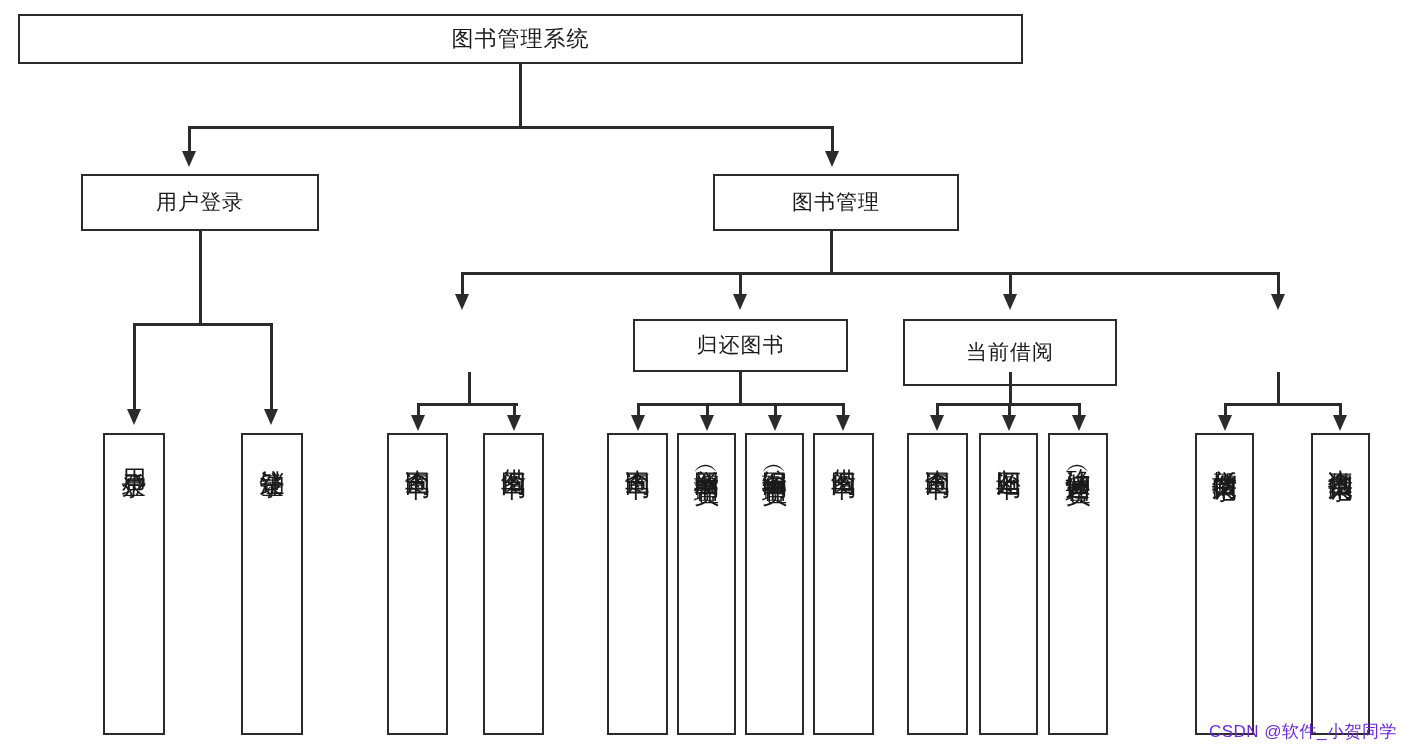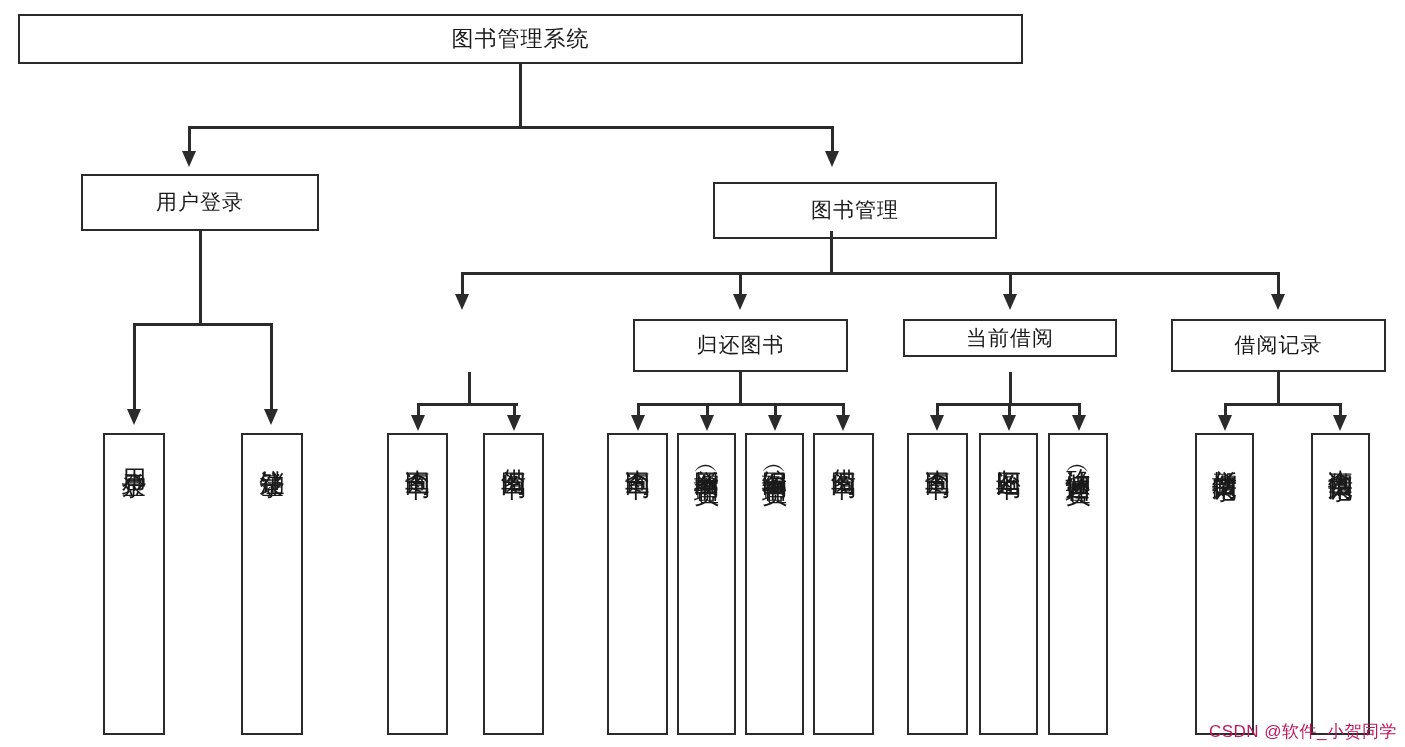--- a/index.html
+++ b/index.html
@@ -65,21 +65,21 @@
     border-left:7px solid transparent;
     border-right:7px solid transparent;
     border-top:16px solid #2b2b2b;
   }
   
   #watermark{
     position:absolute;
     right:8px;
     bottom:4px;
     font-size:17px;
-    color:#be185d;
+    color:#6d28d9;
     letter-spacing:.5px;
     white-space:nowrap;
     user-select:none;
   }
 </style>
 </head>
 <body>
 
 <div id="canvas">
 
@@ -91,21 +91,21 @@
 
   <div class="edge h" style="left:188px; top:126px; width:645px;"></div>
   <div class="edge v" style="left:188px; top:126px; height:27px;"></div>
   <div class="arrow" style="left:182px; top:151px;"></div>
   <div class="edge v" style="left:831px; top:126px; height:27px;"></div>
   <div class="arrow" style="left:825px; top:151px;"></div>
 
   <div class="node horiz" style="left:81px; top:174px; width:238px; height:57px;">
     <span class="label">用户登录</span>
   </div>
-  <div class="node horiz" style="left:713px; top:174px; width:284px; height:57px;margin-top:8px;">
+  <div class="node horiz" style="left:713px; top:174px; width:246px; height:57px;">
     <span class="label">图书管理</span>
   </div>
 
   <div class="edge v" style="left:199px; top:231px; height:94px;"></div>
   <div class="edge h" style="left:133px; top:323px; width:139px;"></div>
   <div class="edge v" style="left:133px; top:323px; height:88px;"></div>
   <div class="arrow" style="left:127px; top:409px;"></div>
   <div class="edge v" style="left:270px; top:323px; height:88px;"></div>
   <div class="arrow" style="left:264px; top:409px;"></div>
 
@@ -116,25 +116,22 @@
   <div class="edge v" style="left:739px; top:272px; height:24px;"></div>
   <div class="arrow" style="left:733px; top:294px;"></div>
   <div class="edge v" style="left:1009px; top:272px; height:24px;"></div>
   <div class="arrow" style="left:1003px; top:294px;"></div>
   <div class="edge v" style="left:1277px; top:272px; height:24px;"></div>
   <div class="arrow" style="left:1271px; top:294px;"></div>
 
   <div class="node horiz" style="left:633px; top:319px; width:215px; height:53px;">
     <span class="label">归还图书</span>
   </div>
-  <div class="node horiz" style="left:903px; top:319px; width:214px; height:38px;">
+  <div class="node horiz" style="left:903px; top:319px; width:214px; height:67px;">
     <span class="label">当前借阅</span>
-  </div>
-  <div class="node horiz" style="left:1171px; top:319px; width:215px; height:53px;">
-    <span class="label">借阅记录</span>
   </div>
 
   <div class="edge v" style="left:468px; top:372px; height:33px;"></div>
   <div class="edge h" style="left:417px; top:403px; width:101px;"></div>
   <div class="edge v" style="left:417px; top:403px; height:14px;"></div>
   <div class="arrow" style="left:411px; top:415px;"></div>
   <div class="edge v" style="left:513px; top:403px; height:14px;"></div>
   <div class="arrow" style="left:507px; top:415px;"></div>
 
   <div class="edge v" style="left:739px; top:372px; height:33px;"></div>

